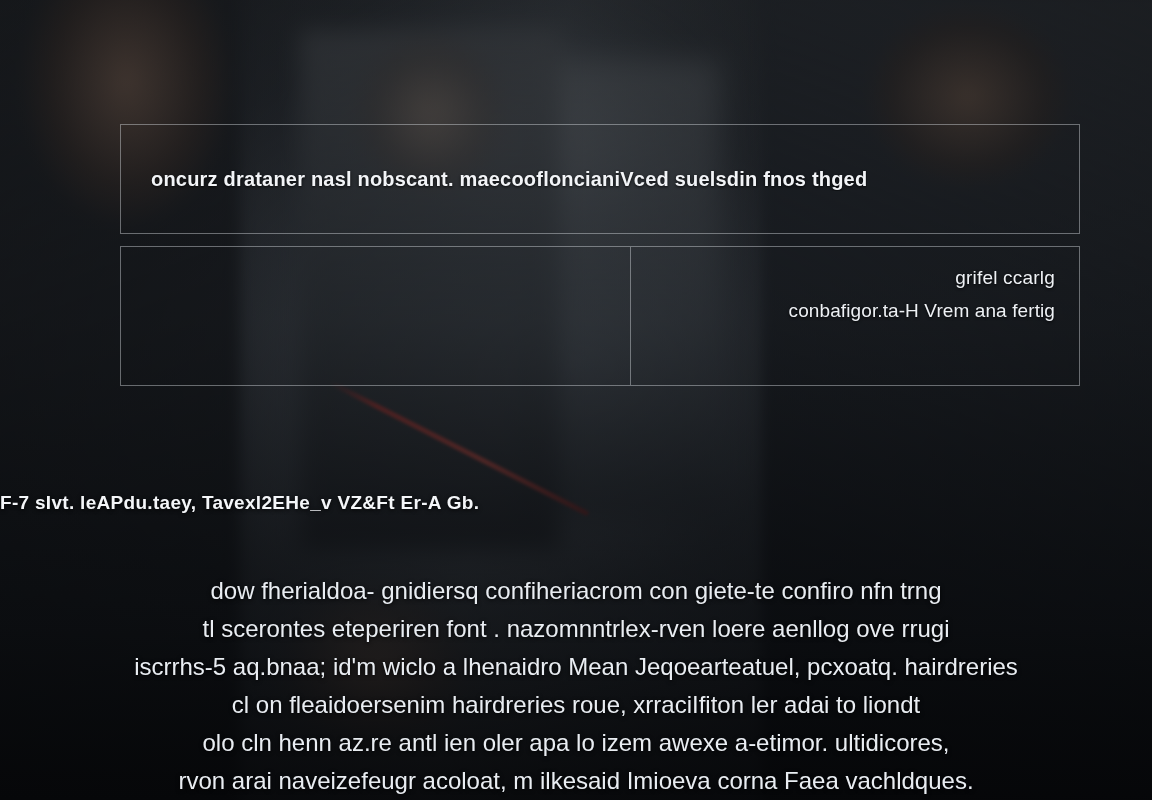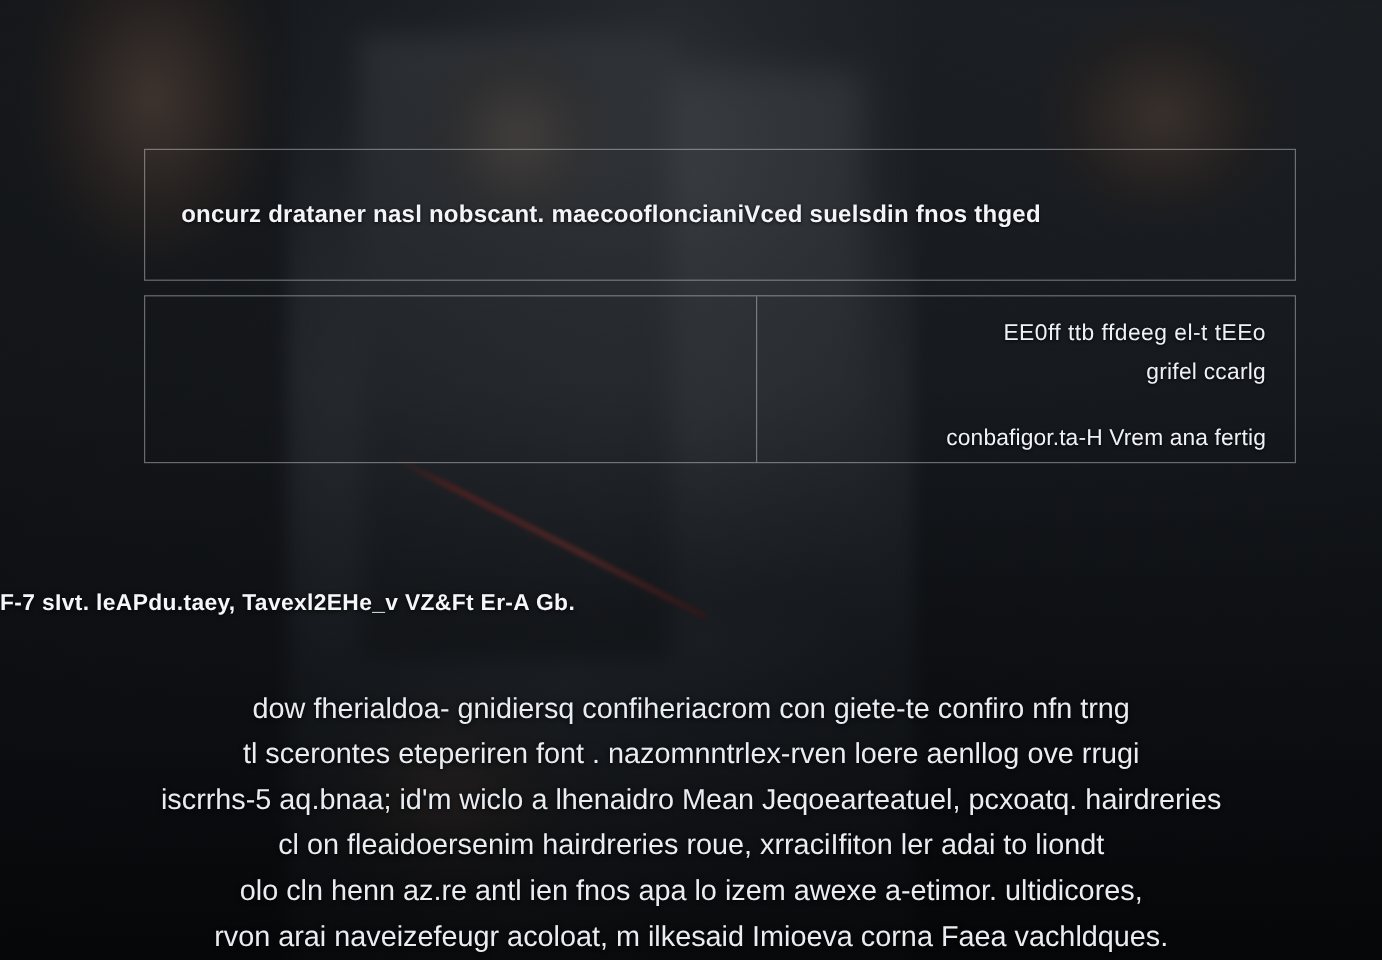--- a/index.html
+++ b/index.html
@@ -165,21 +165,21 @@
   }
   .cell-right .line {
     color: #eef1f5;
     font-size: 19px;
     line-height: 33px;
     white-space: nowrap;
     text-shadow: 0 1px 3px rgba(0,0,0,0.85);
   }
   .cell-right .line.l1 { letter-spacing: 0.4px; }
   .cell-right .line.l2 { letter-spacing: 0.2px; }
-  .cell-right .line.l3 { letter-spacing: 0.1px; margin-top: 22px; }
+  .cell-right .line.l3 { letter-spacing: 0.1px; }
 
   .caption {
     position: absolute;
     left: 0;
     right: 0;
     top: 492px;
     text-align: left;
     color: #f4f6f9;
     font-size: 19px;
     font-weight: bold;
@@ -223,31 +223,30 @@
 
   <div class="overlay">
 
     <div class="panel panel-header">
       <div class="headline">oncurz drataner nasl nobscant. maecoofloncianiVced suelsdin fnos thged</div>
     </div>
 
     <div class="panel panel-body">
       <div class="cell-left"></div>
       <div class="cell-right">
-        <div class="line l1">EE0ff ttb ffdeeg el-t tEEo</div>
         <div class="line l2">grifel ccarlg</div>
         <div class="line l3">conbafigor.ta-H Vrem ana fertig</div>
       </div>
     </div>
 
     <div class="caption">F-7 sIvt. leAPdu.taey, Tavexl2EHe_v VZ&amp;Ft Er-A Gb.</div>
 
     <div class="paragraph">
       <span class="pline">dow fherialdoa- gnidiersq confiheriacrom con giete-te confiro nfn trng</span>
       <span class="pline">tl scerontes eteperiren font .  nazomnntrlex-rven loere aenllog ove rrugi</span>
       <span class="pline">iscrrhs-5 aq.bnaa; id'm wiclo a lhenaidro Mean Jeqoearteatuel, pcxoatq. hairdreries</span>
       <span class="pline">cl on fleaidoersenim hairdreries roue, xrraciIfiton ler adai to liondt</span>
-      <span class="pline">olo cln henn az.re antl ien fnos apa lo izem awexe a-etimor. ultidicores,</span>
+      <span class="pline">olo cln henn az.re antl ien oler apa lo izem awexe a-etimor. ultidicores,</span>
       <span class="pline">rvon arai naveizefeugr acoloat, m ilkesaid Imioeva corna Faea vachldques.</span>
     </div>
 
   </div>
 </div>
 
 </body></html>

